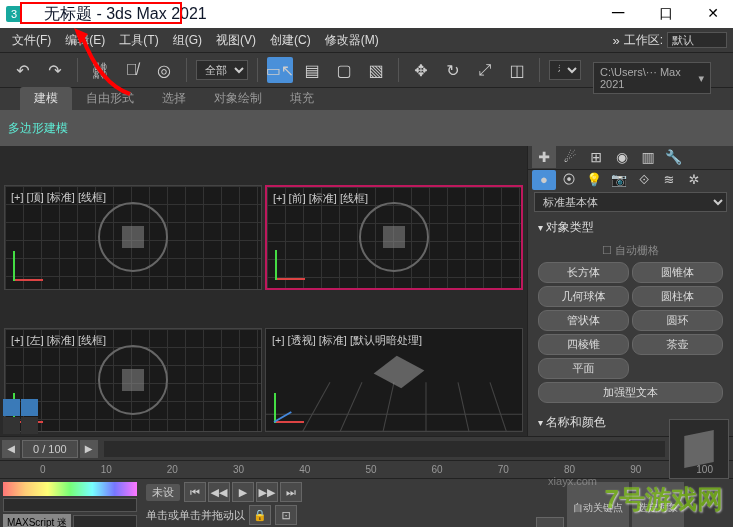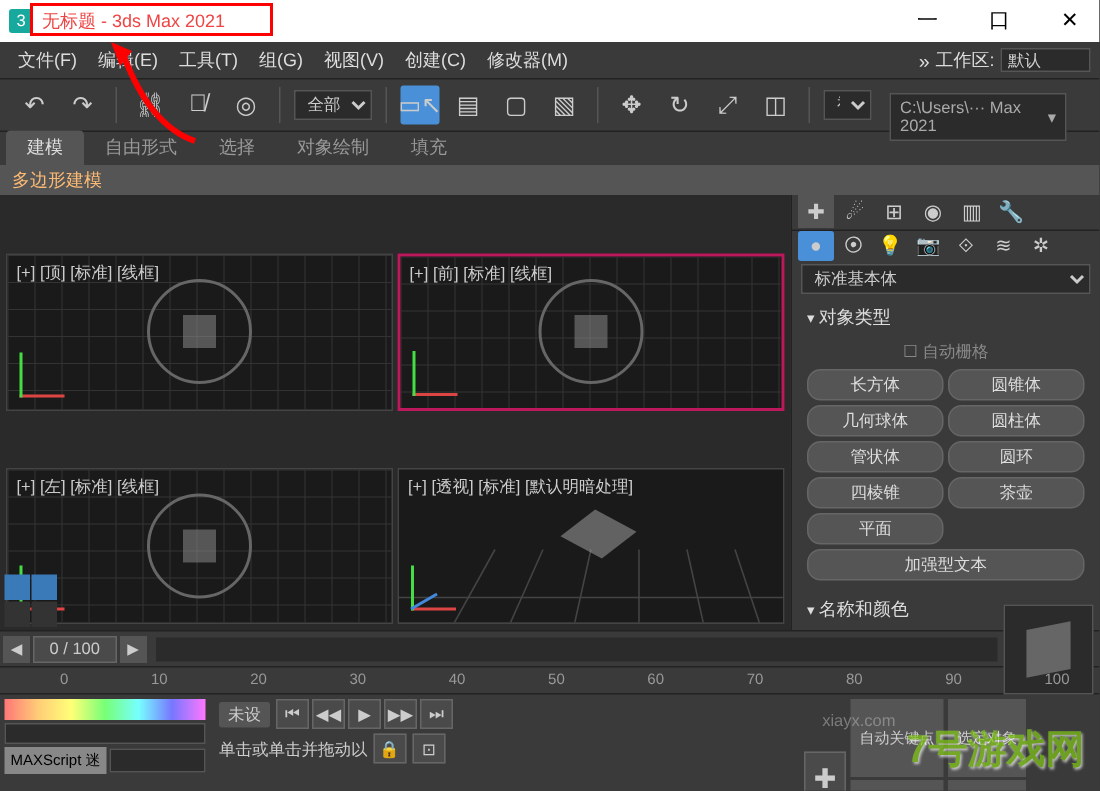--- a/index.html
+++ b/index.html
@@ -1,38 +1,38 @@
 <!DOCTYPE html>
 <html><head>
 <meta charset="utf-8">
 <style>
 * { margin: 0; padding: 0; box-sizing: border-box; font-family: "Microsoft YaHei", Arial, sans-serif; }
 body { width: 733px; height: 527px; background: #3a3a3a; overflow: hidden; position: relative; }
 .titlebar { height: 28px; background: #fff; display: flex; align-items: center; padding: 0 6px; position: relative; }
 .titlebar .icon3 { width: 16px; height: 16px; background: #17a89e; color: #fff; font-size: 11px; display: flex; align-items: center; justify-content: center; border-radius: 2px; }
-.titlebar .title { font-size: 12px; margin-left: 6px; color: #ef4444; }
+.titlebar .title { font-size: 16px; margin-left: 22px; color: #0f172a; }
 .titlebar .highlight { position: absolute; left: 20px; top: 2px; width: 162px; height: 22px; border: 2px solid #ff0000; pointer-events: none; }
 .titlebar .arrow { position: absolute; left: 70px; top: 24px; width: 80px; height: 80px; pointer-events: none; z-index: 100; }
 .titlebar .winbtns { margin-left: auto; display: flex; gap: 18px; font-size: 14px; }
 .titlebar .winbtns span { cursor: pointer; padding: 0 8px; }
 .menubar { height: 24px; background: #3a3a3a; display: flex; align-items: center; padding: 0 6px; color: #ddd; font-size: 12px; gap: 2px; }
 .menubar .mitem { padding: 2px 6px; cursor: pointer; }
 .menubar .spacer { margin-left: auto; display: flex; align-items: center; gap: 4px; }
 .menubar .doublearrow { font-size: 13px; }
 .menubar .wsinput { background: #2b2b2b; border: 1px solid #555; color: #ccc; font-size: 11px; padding: 1px 4px; width: 60px; }
 .toolbar { height: 36px; background: #3a3a3a; display: flex; align-items: center; padding: 0 10px; gap: 6px; border-top: 1px solid #222; border-bottom: 1px solid #222; }
 .tbtn { width: 26px; height: 26px; display: flex; align-items: center; justify-content: center; color: #ccc; cursor: pointer; font-size: 16px; border-radius: 2px; }
 .tbtn.active { background: #4a90d9; }
 .tsep { width: 1px; height: 24px; background: #555; margin: 0 3px; }
 .tselect { background: #2b2b2b; border: 1px solid #555; color: #ccc; font-size: 11px; padding: 2px 4px; }
 .pathbox { background: #2b2b2b; border: 1px solid #555; color: #aaa; font-size: 11px; padding: 3px 6px; margin-left: 6px; width: 118px; display: flex; align-items: center; margin-top: 16px; }
-.ribbontabs { height: 22px; background: #3a3a3a; display: flex; align-items: flex-end; padding-left: 4px; font-size: 12px; color: #999; gap: 0; }
+.ribbontabs { height: 22px; background: #3a3a3a; display: flex; align-items: flex-end; padding-left: 20px; font-size: 12px; color: #999; gap: 0; }
 .rtab { padding: 3px 14px; cursor: pointer; }
 .rtab.active { background: #555; color: #ddd; border-radius: 3px 3px 0 0; }
-.ribbonbar { height: 20px; background: #555; color: #fdba74; font-size: 12px; padding: 2px 8px; display: flex; align-items: center; }
+.ribbonbar { height: 36px; background: #555; color: #5eead4; font-size: 12px; padding: 2px 8px; display: flex; align-items: center; }
 .mainarea { display: flex; height: 290px; }
 .viewports { flex: 1; background: #2a2a2a; padding: 4px; display: grid; grid-template-columns: 1fr 1fr; grid-template-rows: 1fr 1fr; gap: 3px; position: relative; }
 .vp { background: #1a1a1a; border: 1px solid #444; position: relative; overflow: hidden; margin-top: 35px; }
 .vp.active { border: 2px solid #be185d; }
 .vp .label { position: absolute; top: 4px; left: 6px; font-size: 11px; color: #ccc; z-index: 2; }
 .vp .grid { position: absolute; inset: 0; background-image: linear-gradient(#333 1px, transparent 1px), linear-gradient(90deg, #333 1px, transparent 1px); background-size: 18px 18px; }
 .vp .gizmo { position: absolute; bottom: 8px; left: 8px; width: 40px; height: 40px; }
 .vp .gizmo .xaxis { position: absolute; bottom: 0; left: 0; width: 30px; height: 2px; background: #d44; }
 .vp .gizmo .yaxis { position: absolute; bottom: 0; left: 0; width: 2px; height: 30px; background: #4d4; }
 .vp .gizmo .zaxis { position: absolute; bottom: 0; left: 0; width: 20px; height: 2px; background: #48d; transform: rotate(-30deg); transform-origin: left; }

